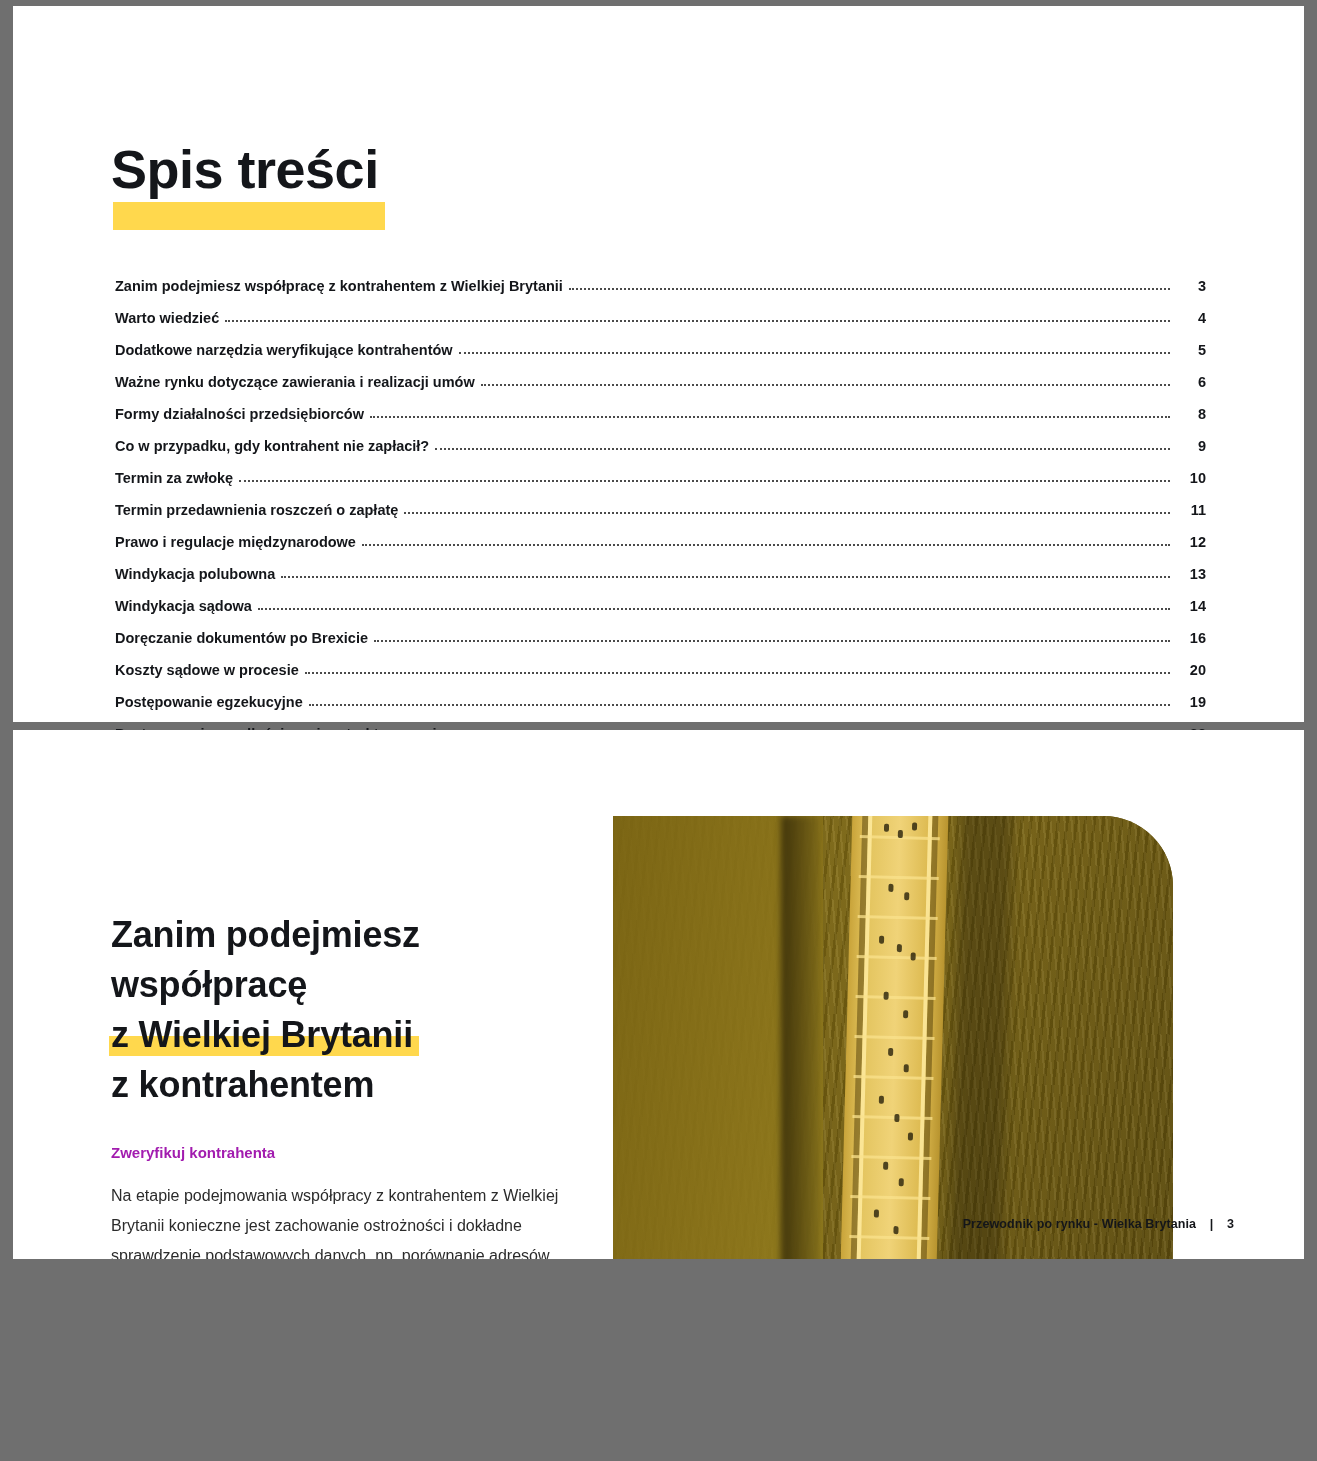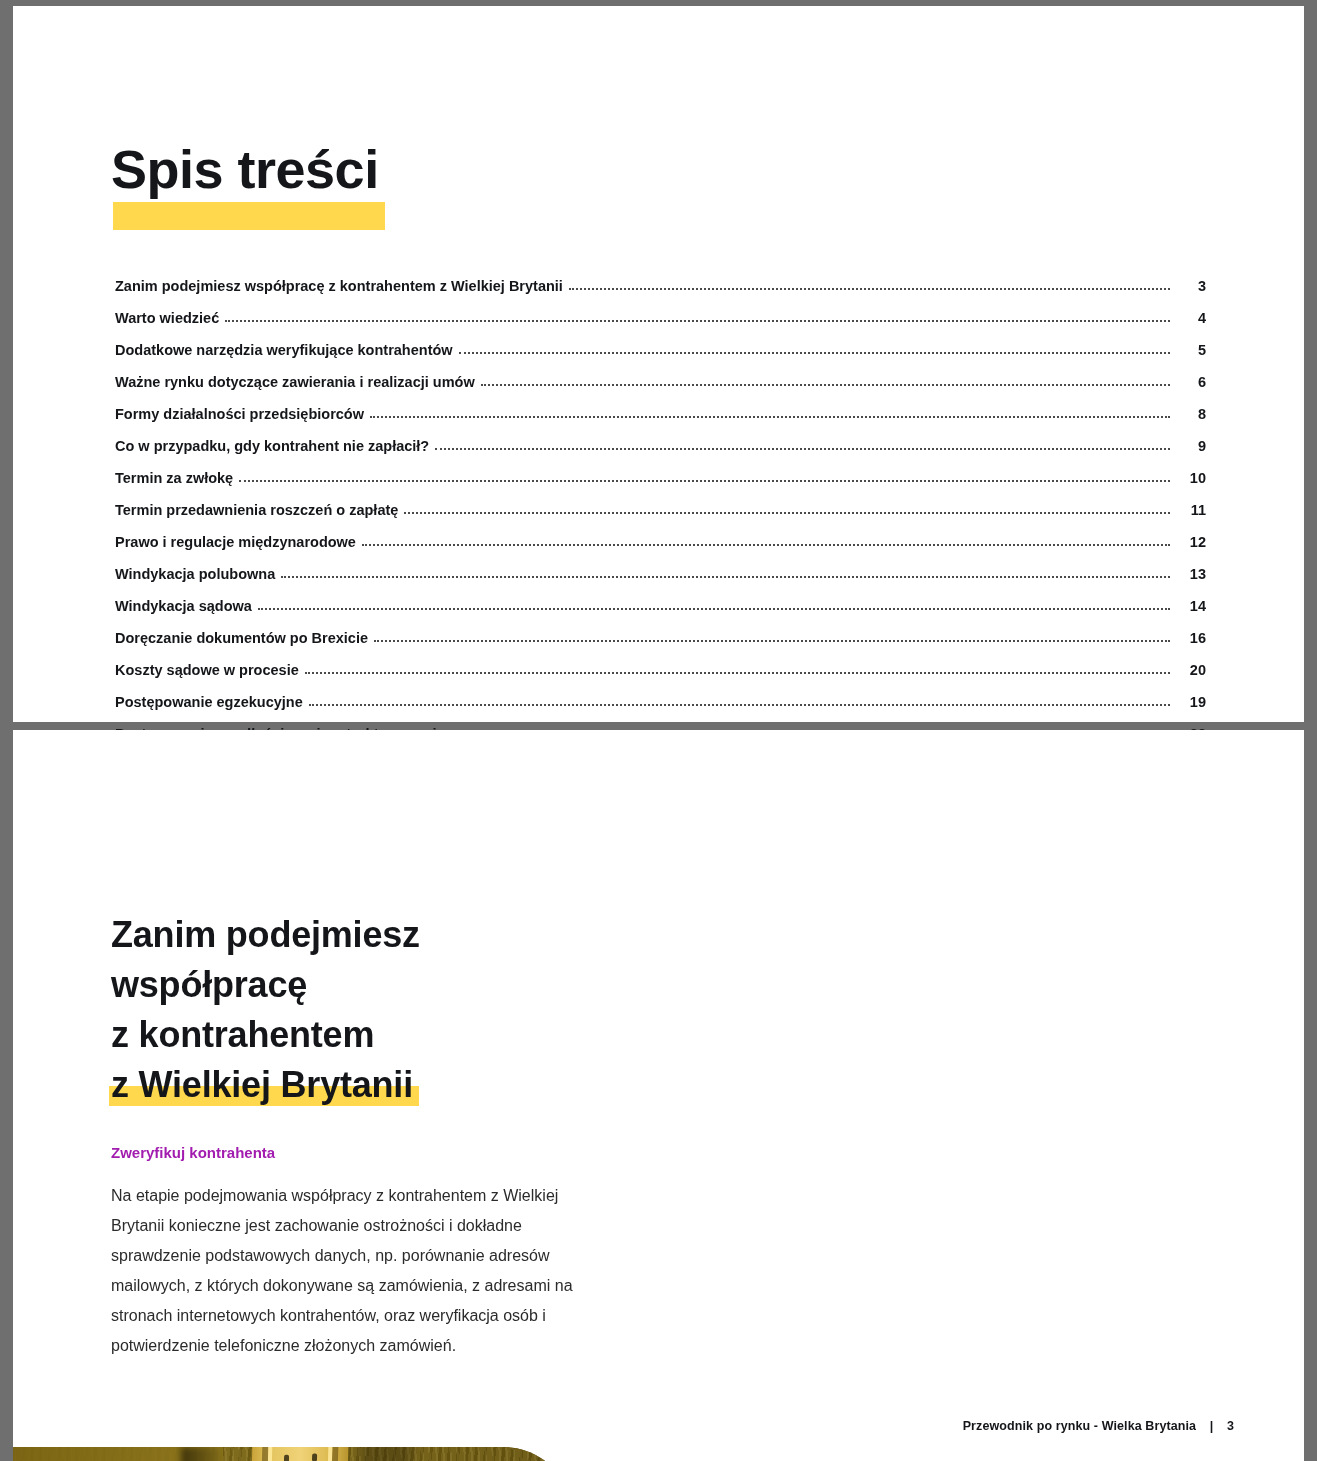--- a/index.html
+++ b/index.html
@@ -86,23 +86,23 @@
   }
   .toc-page {
     padding-left: 10px;
     min-width: 26px;
     text-align: right;
     white-space: nowrap;
   }
 
   
   .page-chapter {
-    height: 731px;
+    height: 529px;
     display: flex;
-    flex-direction: column;
+    flex-direction: row;
     overflow: hidden;
   }
 
   .chapter-left {
     width: 600px;
     padding: 180px 0 0 98px;
     box-sizing: border-box;
   }
 
   .chapter-heading-wrap {
@@ -363,22 +363,22 @@
     </div>
   </section>
 
   <section class="page page-chapter">
 
     <div class="chapter-left">
       <div class="chapter-heading-wrap">
         <h2 class="chapter-heading">
           <span class="line">Zanim podejmiesz</span>
           <span class="line">współpracę</span>
+          <span class="line last">z Wielkiej Brytanii</span>
           <span class="line">z kontrahentem</span>
-          <span class="line last">z Wielkiej Brytanii</span>
         </h2>
       </div>
 
       <h3 class="chapter-subtitle">Zweryfikuj kontrahenta</h3>
 
       <p class="chapter-body">Na etapie podejmowania współpracy z kontrahentem z Wielkiej Brytanii konieczne jest zachowanie ostrożności i dokładne sprawdzenie podstawowych danych, np. porównanie adresów mailowych, z których dokonywane są zamówienia, z adresami na stronach internetowych kontrahentów, oraz weryfikacja osób i potwierdzenie telefoniczne złożonych zamówień.</p>
     </div>
 
     <div class="chapter-right">
       <div class="photo">

